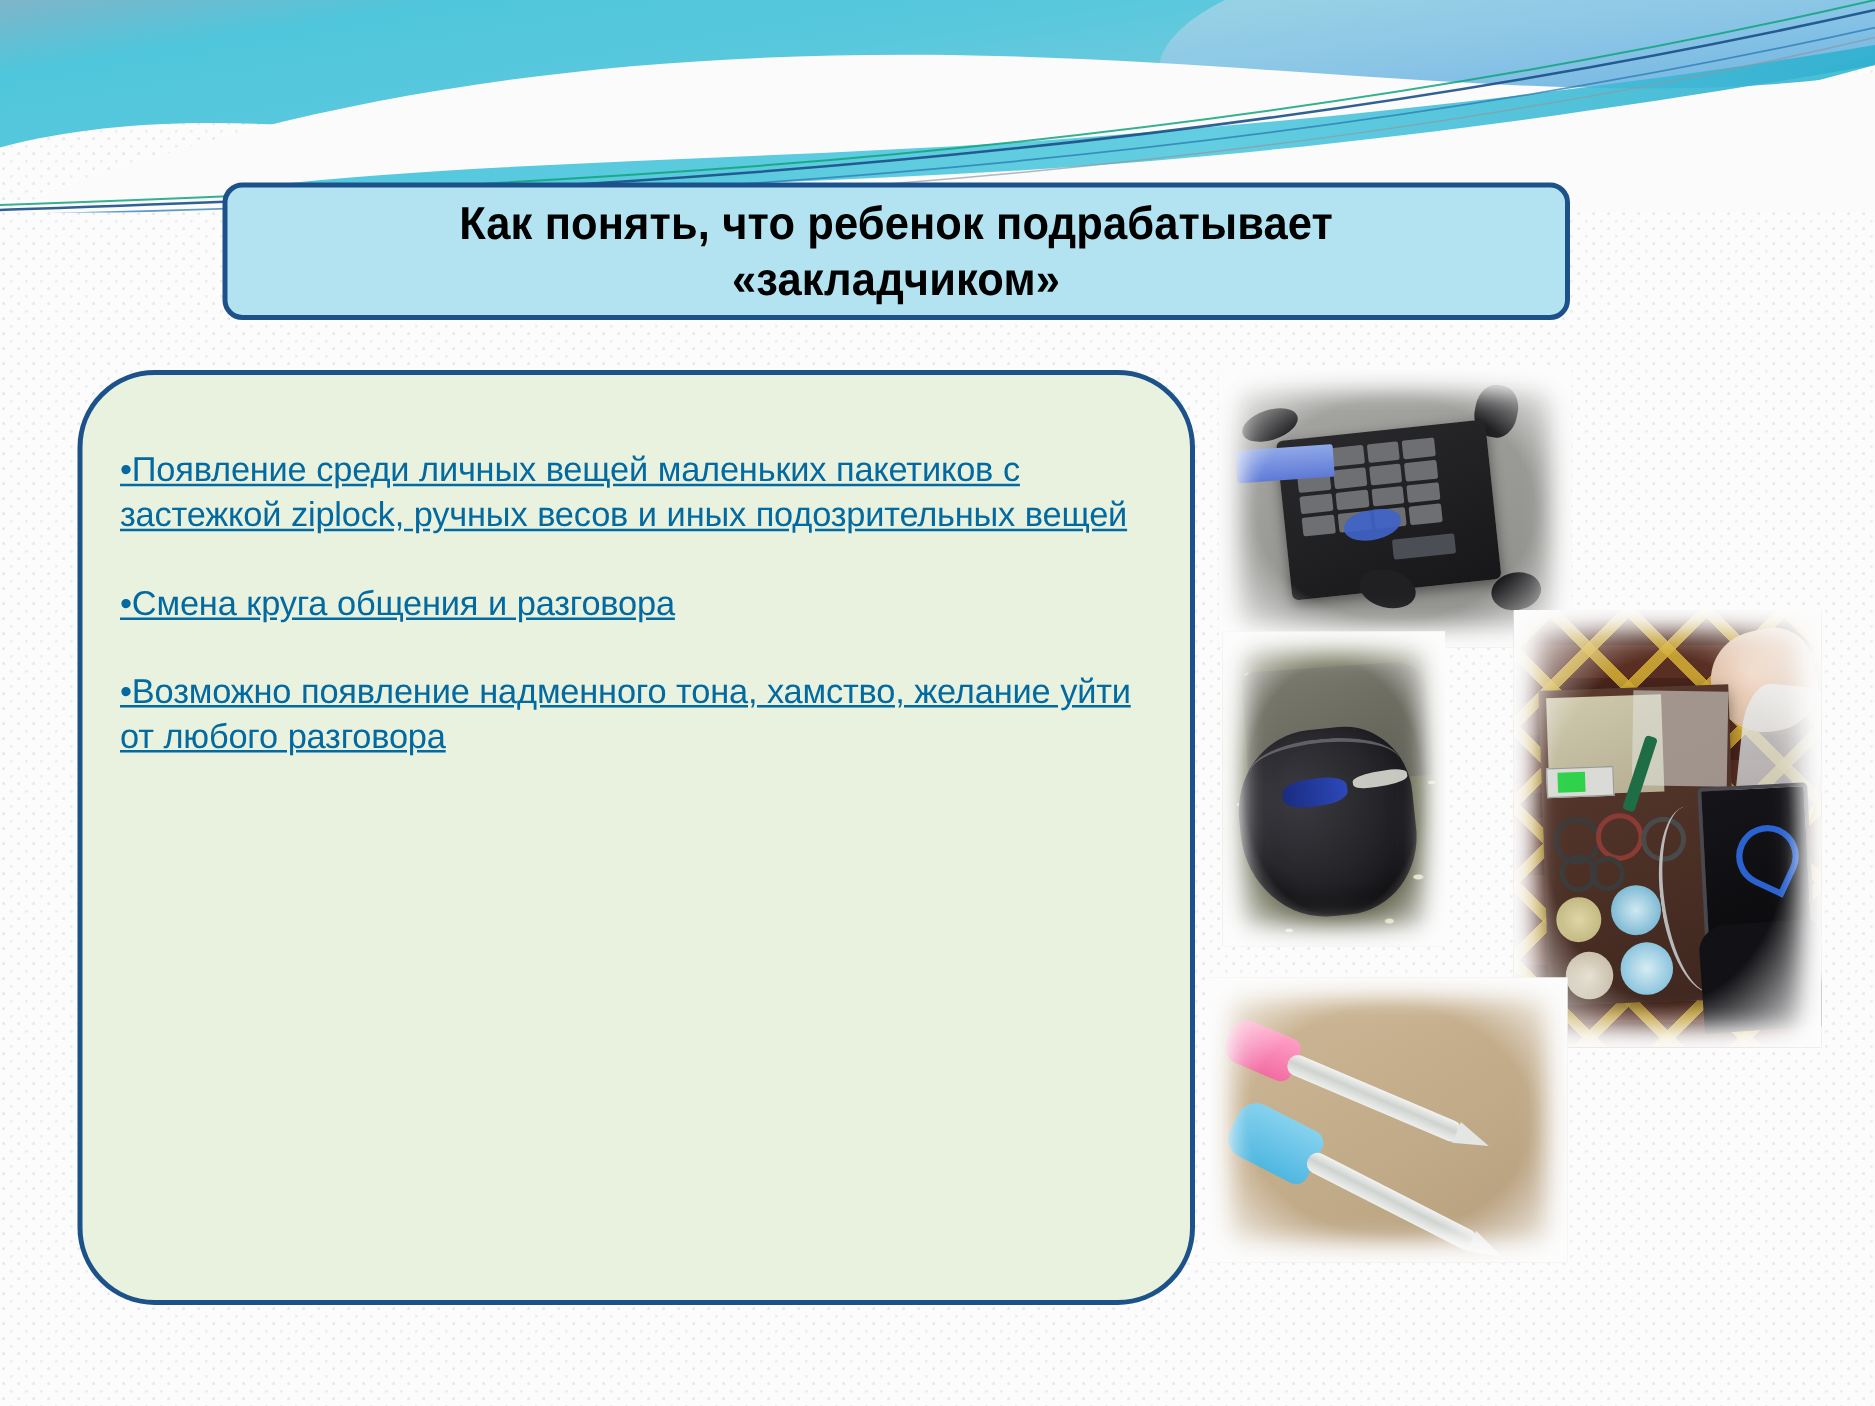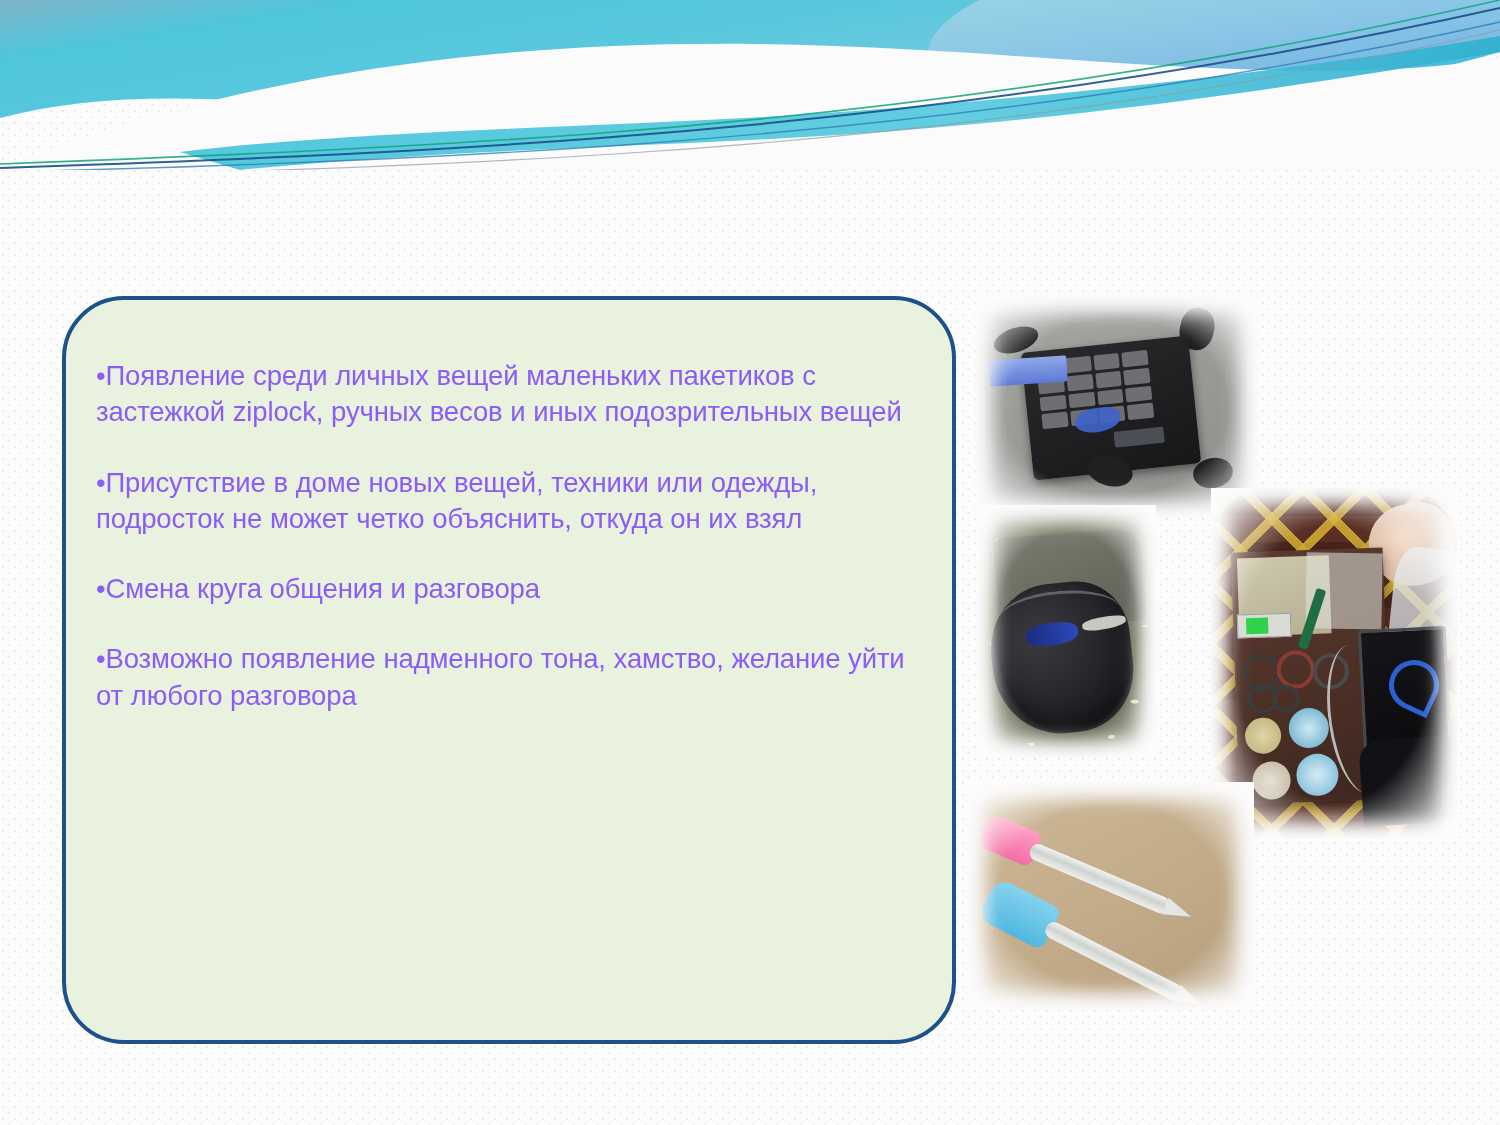--- a/index.html
+++ b/index.html
@@ -66,25 +66,26 @@
     border-bottom-right-radius:62px;
     overflow:hidden;
   }
   #bullet-list{
     position:absolute;
     left:30px;top:58px;width:826px;
   }
   .bullet{
     font-size:27.5px;
     line-height:1.32;
-    color:#8b5cf6;
+    color:#0369a1;
     margin:0 0 34px 0;
     text-align:left;
     letter-spacing:-.15px;
     word-spacing:.3px;
+    text-decoration:underline;
   }
   .bullet:last-child{margin-bottom:0;}
 
   
   .photo{
     position:absolute;
     overflow:hidden;
   }
   .photo .inner{position:absolute;inset:0;}
   .photo .feather{
@@ -332,25 +333,28 @@
     <path d="M0,170 C180,96 420,40 760,44 C1040,48 1290,92 1500,58 L1500,170 Z" fill="#fbfbfb"></path>
 
     <path d="M1500,36 C1300,70 1060,96 840,112 C620,128 380,128 180,152 L240,170 C470,146 700,148 930,128 C1160,108 1350,78 1500,52 Z" fill="url(#gCyanBand)" opacity=".9"></path>
 
     <path d="M1500,8 C1240,66 940,112 600,138 C380,155 170,162 0,168" fill="none" stroke="#1b4f86" stroke-width="2" opacity=".9"></path>
     <path d="M1500,22 C1250,78 950,122 610,146 C390,161 175,168 0,172" fill="none" stroke="#2a7ab0" stroke-width="1.4" opacity=".75"></path>
     <path d="M1500,0 C1230,62 930,108 590,134 C370,150 165,158 0,164" fill="none" stroke="#10a37a" stroke-width="1.6" opacity=".85"></path>
     <path d="M1500,30 C1255,88 955,132 615,154 C395,168 180,174 0,178" fill="none" stroke="#8d9aa3" stroke-width="1.2" opacity=".7"></path>
   </svg>
 
+  <div id="title-box">
+    <div id="title-text">Как понять, что ребенок подрабатывает
+«закладчиком»</div>
+  </div>
 
   <div id="content-box">
     <div id="bullet-list">
       <p class="bullet">•Появление среди личных вещей маленьких пакетиков с застежкой ziplock, ручных весов и иных подозрительных вещей</p>
-      <p class="bullet">•Присутствие в доме новых вещей, техники или одежды, подросток не может четко объяснить, откуда он их взял</p>
       <p class="bullet">•Смена круга общения и разговора</p>
       <p class="bullet">•Возможно появление надменного тона, хамство, желание уйти от любого разговора</p>
     </div>
   </div>
 
   <div class="photo" id="photo-keypad">
     <div class="inner">
       <div class="bg"></div>
       <div class="shoe1"></div>
       <div class="shoe2"></div>

